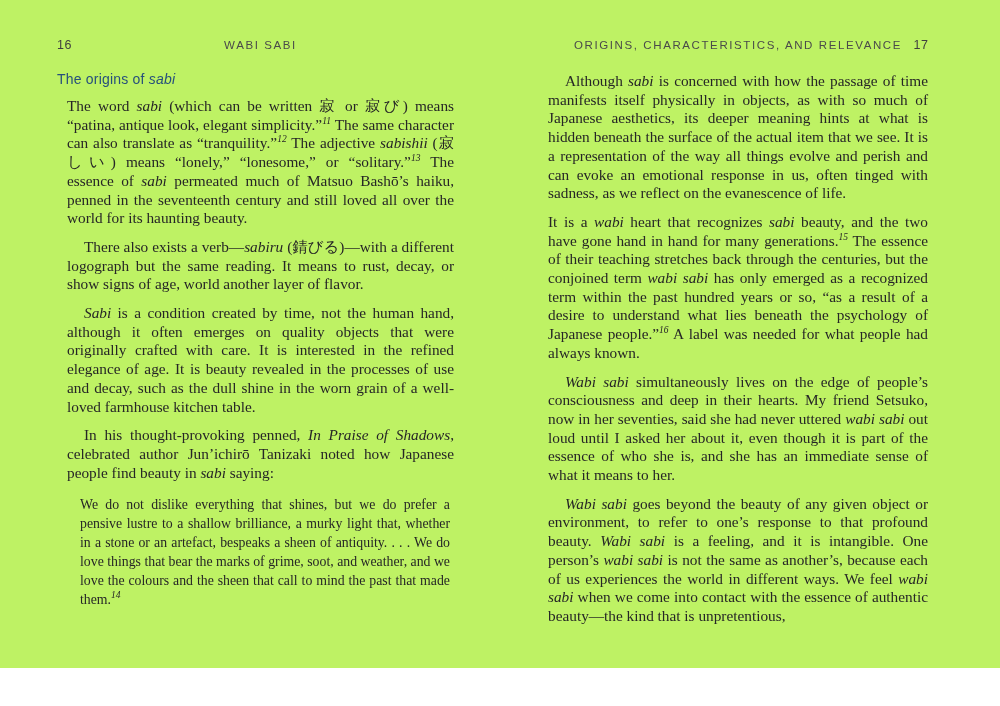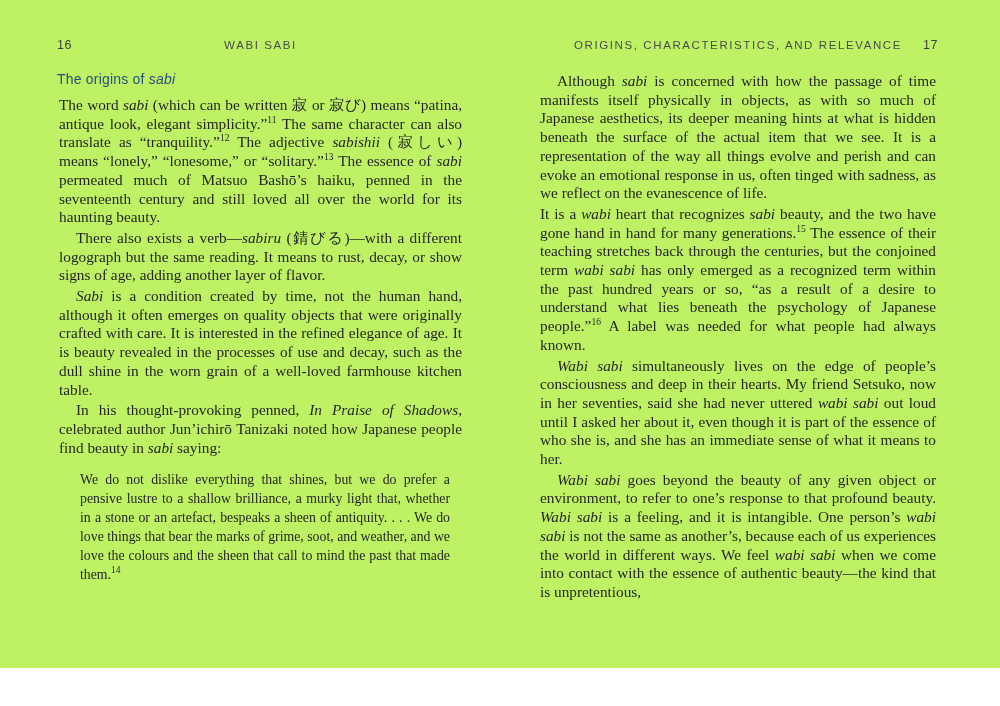--- a/index.html
+++ b/index.html
@@ -15,43 +15,43 @@
   .page-left{padding:38px 36px 0 57px;}
   .page-right{padding:38px 62px 0 38px;}
 
   .running-header{
     display:flex;align-items:baseline;
     font-family:"Liberation Sans","DejaVu Sans",sans-serif;
     font-size:11.5px;letter-spacing:1.6px;color:#4a4a4a;
   }
   .running-header .edge{flex:0 0 34px;font-size:12.5px;letter-spacing:0.5px;color:#3f3f3f;}
   .running-header .mid{flex:1;text-align:center;white-space:nowrap;}
-  .page-right .running-header .edge{text-align:right;}
+  .page-right .running-header .edge{text-align:center;}
 
   .section-heading{
     font-family:"Liberation Sans","DejaVu Sans",sans-serif;
     font-weight:400;
     font-size:14px;
     color:#27507c;
     margin:19px 0 9px 0;
     letter-spacing:0.2px;
   }
   .page-right .section-heading{margin-top:25px;}
 
   .body-text{margin-top:0;}
   .page-right .bt-first{margin-top:20px;}
   .body-text p{
-    margin:2px;
+    margin:10px;
     font-size:15.3px;
     line-height:18.7px;
     text-align:justify;
   }
   .body-text p.indent{text-indent:17px;}
 
-  sup{font-size:9.5px;line-height:0;vertical-align:super;letter-spacing:0;}
+  sup{font-size:9.5px;line-height:0;vertical-align:super;letter-spacing:0;font-style:italic;}
   i{font-style:italic;}
 
   blockquote.quote{
     margin:13px 14px 0 23px;
     font-size:13.8px;
     line-height:19px;
     text-align:justify;
   }
 </style>
 </head>
@@ -63,21 +63,21 @@
     <header class="running-header">
       <span class="edge">16</span>
       <span class="mid">WABI SABI</span>
       <span class="edge"></span>
     </header>
 
     <h1 class="section-heading"><span>The origins of </span><i>sabi</i></h1>
 
     <div class="body-text">
         <p class=""><span>The word </span><i>sabi</i><span> (which can be written 寂 or 寂び) means “patina, antique look, elegant simplicity.”</span><sup>11</sup><span> The same character can also translate as “tranquility.”</span><sup>12</sup><span> The adjective </span><i>sabishii</i><span> (寂しい) means “lonely,” “lonesome,” or “solitary.”</span><sup>13</sup><span> The essence of </span><i>sabi</i><span> permeated much of Matsuo Bashō’s haiku, penned in the seventeenth century and still loved all over the world for its haunting beauty.</span></p>
-        <p class="indent"><span>There also exists a verb—</span><i>sabiru</i><span> (錆びる)—with a different logograph but the same reading. It means to rust, decay, or show signs of age, adding another layer of flavor.</span></p>
+        <p class="indent"><span>There also exists a verb—</span><i>sabiru</i><span> (錆びる)—with a different logograph but the same reading. It means to rust, decay, or show signs of age, world another layer of flavor.</span></p>
         <p class="indent"><i>Sabi</i><span> is a condition created by time, not the human hand, although it often emerges on quality objects that were originally crafted with care. It is interested in the refined elegance of age. It is beauty revealed in the processes of use and decay, such as the dull shine in the worn grain of a well-loved farmhouse kitchen table.</span></p>
         <p class="indent"><span>In his thought-provoking penned, </span><i>In Praise of Shadows</i><span>, celebrated author Jun’ichirō Tanizaki noted how Japanese people find beauty in </span><i>sabi</i><span> saying:</span></p>
       </div>
 
     <blockquote class="quote"><span>We do not dislike everything that shines, but we do prefer a pensive lustre to a shallow brilliance, a murky light that, whether in a stone or an artefact, bespeaks a sheen of antiquity. . . . We do love things that bear the marks of grime, soot, and weather, and we love the colours and the sheen that call to mind the past that made them.</span><sup>14</sup></blockquote>
   </section>
 
   <section class="page page-right">
     <header class="running-header">
       <span class="edge"></span>

